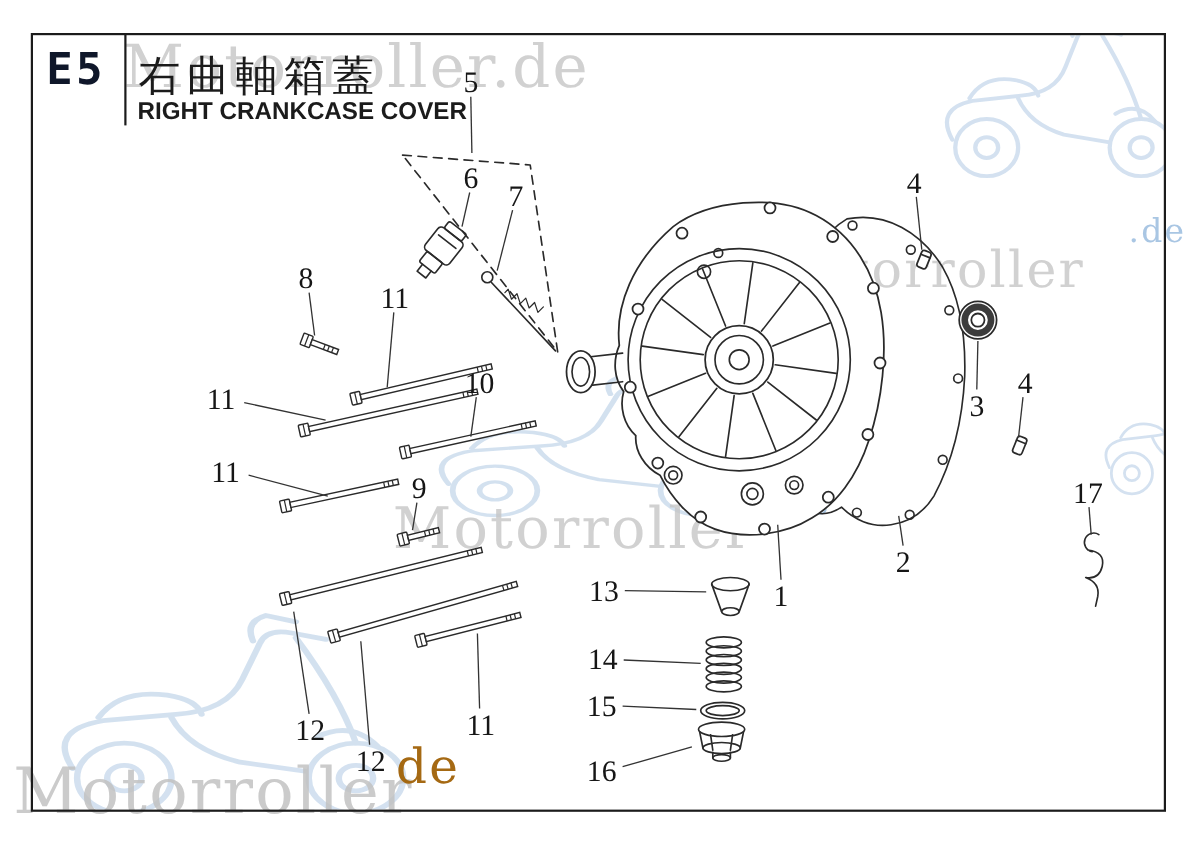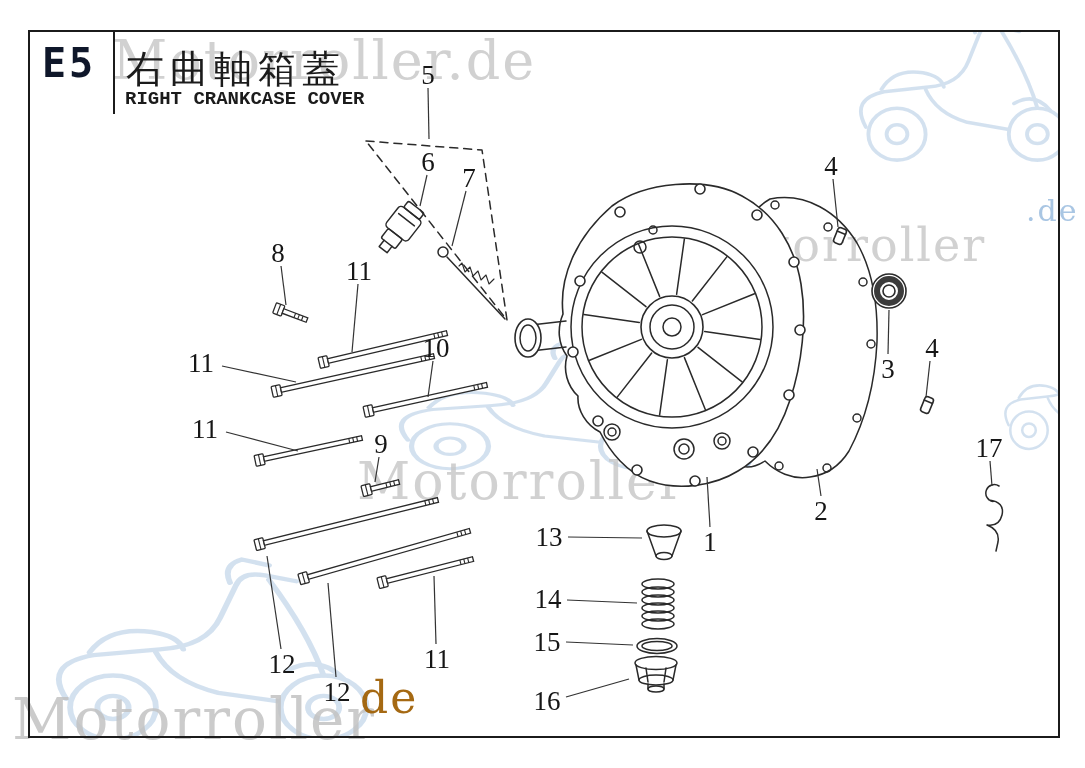--- a/index.html
+++ b/index.html
@@ -9,21 +9,21 @@
   }
   .layer{position:absolute;left:0;top:0;}
   
   #wm-text{position:absolute;left:0;top:0;width:1085px;height:652px;pointer-events:none;text-align:center;}
   .wm{position:absolute;font-family:"DejaVu Serif",serif;font-weight:500;letter-spacing:2px;white-space:nowrap;line-height:1;}
   
   .border-frame{position:absolute;left:28px;top:30px;width:1032px;height:708px;border:2px solid #1b1b1b;box-sizing:border-box;}
   .tb-vline{position:absolute;left:113px;top:30px;width:2px;height:84px;background:#1b1b1b;}
   .code{position:absolute;left:42px;top:40px;font-family:"DejaVu Sans Mono",monospace;font-size:40px;font-weight:600;color:#0f172a;letter-spacing:3px;}
   .title-zh{position:absolute;left:126px;top:44px;font-family:"DejaVu Sans",sans-serif;font-size:38px;letter-spacing:6px;color:#1b1b1b;font-weight:400;}
-  .title-en{position:absolute;left:125px;top:88px;font-family:Liberation Mono, monospace;font-size:19px;color:#1b1b1b;font-weight:700;letter-spacing:0px;}
+  .title-en{position:absolute;left:125px;top:88px;font-family:Liberation Sans, sans-serif;font-size:22px;color:#1b1b1b;font-weight:700;letter-spacing:0px;}
   
   .art{stroke:#2a2a2a;stroke-width:1.5;fill:none;stroke-linecap:round;stroke-linejoin:round;}
   .artf{stroke:#2a2a2a;stroke-width:1.6;fill:#ffffff;stroke-linejoin:round;}
   #bolts rect{fill:#ffffff;stroke:#2a2a2a;stroke-width:1.3;}
   #bolts line{stroke:#2a2a2a;stroke-width:1.1;}
   #leader-lines line{stroke:#333333;stroke-width:1.2;}
   #callout-labels text{font-family:"Liberation Serif",serif;font-size:27px;fill:#161616;text-anchor:middle;}
   .scooter{stroke:#bdd2e8;stroke-width:3;fill:none;opacity:.65;stroke-linecap:round;stroke-linejoin:round;}
 </style>
 </head>

